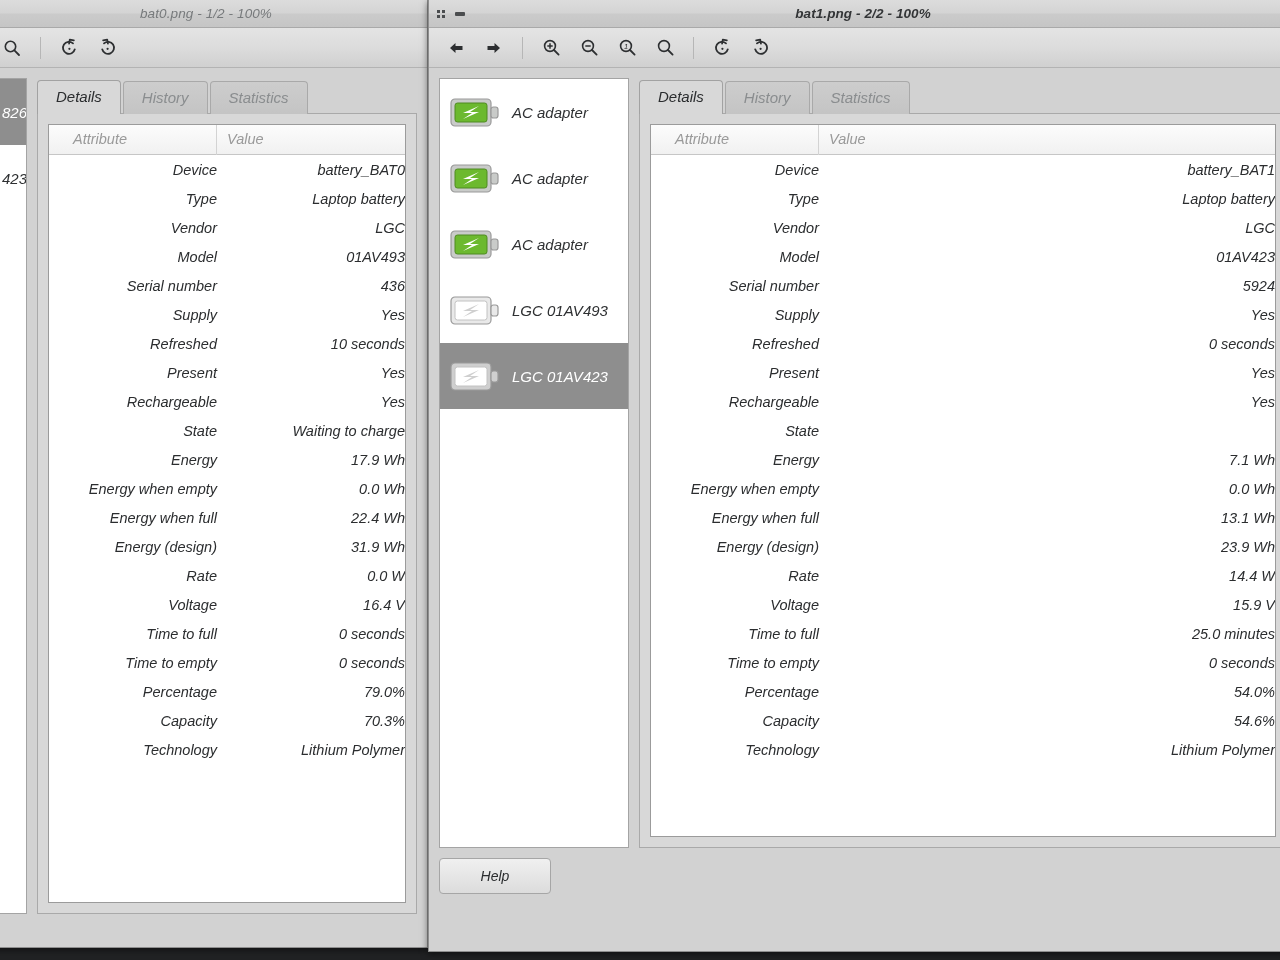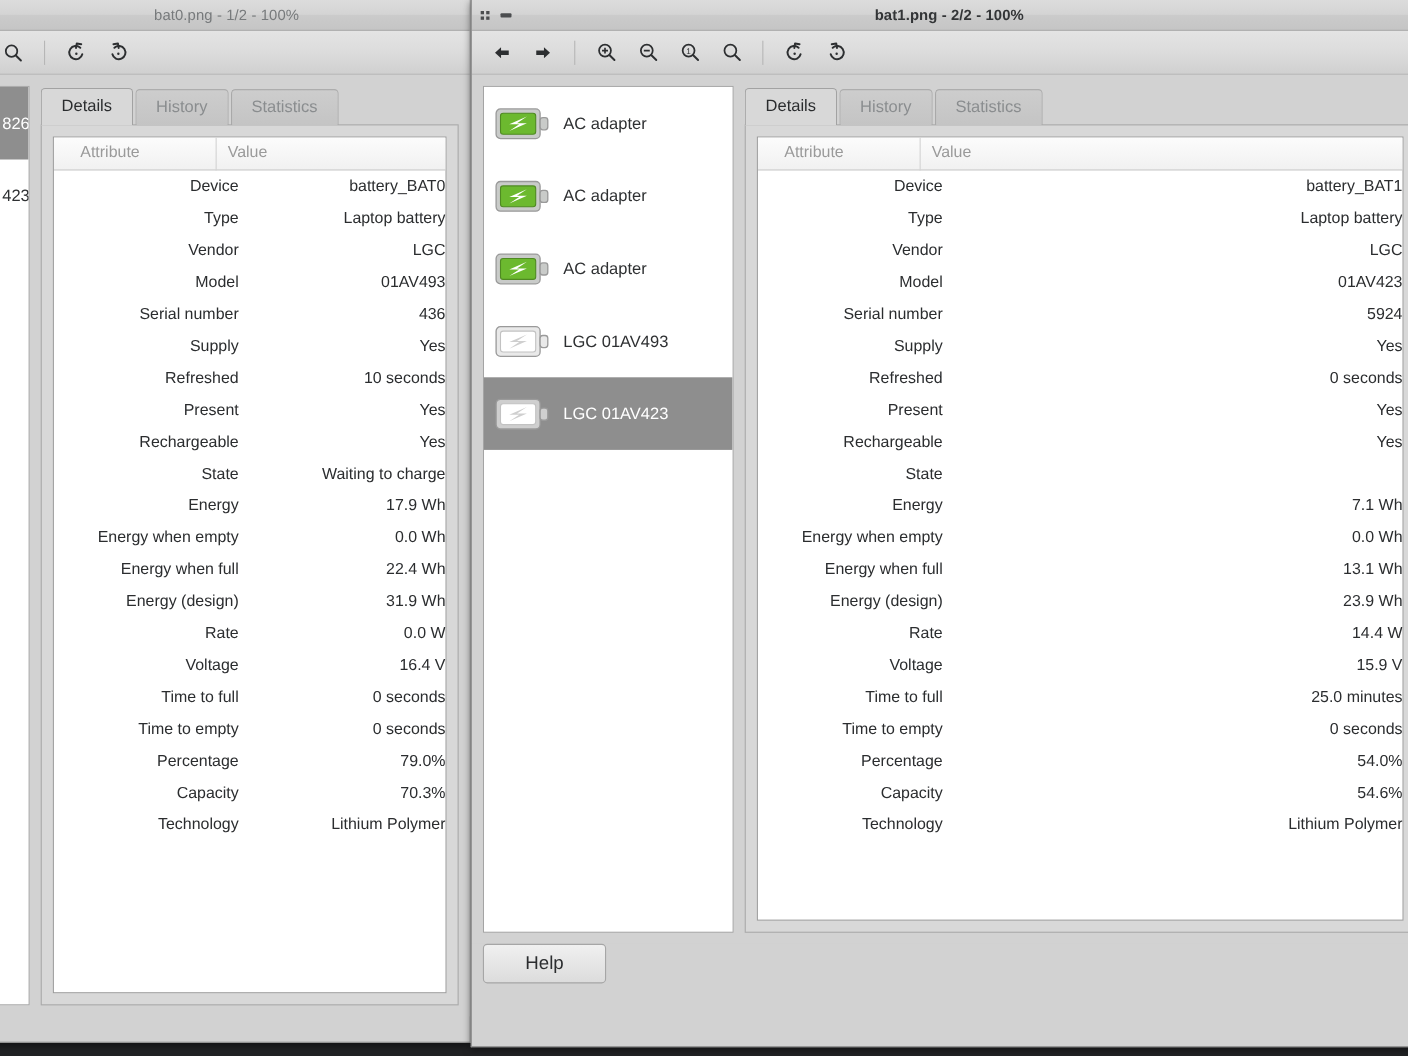--- a/index.html
+++ b/index.html
@@ -10,20 +10,21 @@
     overflow: hidden;
     background: #1f2021;
     font-family: "Liberation Sans", sans-serif;
   }
 
   #screen {
     position: relative;
     width: 1280px;
     height: 960px;
     background: #212224;
+    font-style: italic;
   }
 
   
   .window {
     position: absolute;
     background: #d2d2d2;
     border: 1px solid #8e8e8e;
     border-top: none;
     box-shadow: 0 2px 7px rgba(0,0,0,.55);
     overflow: hidden;
@@ -88,21 +89,21 @@
   
   .wbody {
     background: #d2d2d2;
     display: flex;
     padding: 10px;
     gap: 10px;
   }
 
   
   .devlist {
-    width: 228px;
+    width: 190px;
     background: #ffffff;
     border: 1px solid #a4a4a4;
     overflow: hidden;
     flex: none;
   }
   .devrow {
     height: 66px;
     display: flex;
     align-items: center;
     gap: 12px;
@@ -164,21 +165,21 @@
     height: 30px;
     background: linear-gradient(to bottom, #fcfcfc, #f1f1f1);
     border-bottom: 1px solid #c6c6c6;
   }
   .ahead div {
     font-size: 14.5px;
     color: #9a9a9a;
     padding: 6px 0 0 10px;
     height: 30px;
   }
-  .ahead .c1 { width: 148px; border-right: 1px solid #d3d3d3; flex: none; padding-left: 24px; }
+  .ahead .c1 { width: 168px; border-right: 1px solid #d3d3d3; flex: none; padding-left: 24px; }
   .ahead .c2 { flex: 1 1 auto; }
 
   .arow { display: flex; height: 29px; align-items: center; text-align: right; }
   .arow .c1 {
     width: 168px; flex: none;
     padding-left: 10px;
     font-size: 14.5px;
     color: #2b2d2f;
     white-space: nowrap;
     overflow: visible;
@@ -189,21 +190,21 @@
     font-size: 14.5px;
     color: #2b2d2f;
     white-space: nowrap;
     margin-left: 12px;
   }
 
   
   .wfooter { background: #d2d2d2; padding: 0 10px 12px 10px; }
   .helpbtn {
     width: 112px; height: 36px;
-    font-size: 17px;
+    font-size: 14px;
     color: #2b2d2f;
     background: linear-gradient(to bottom, #f0f0f0, #dcdcdc);
     border: 1px solid #a6a6a6;
     border-radius: 4px;
     display: flex; align-items: center; justify-content: center;
   }
 
   
   #winLeft {
     left: -16px;

